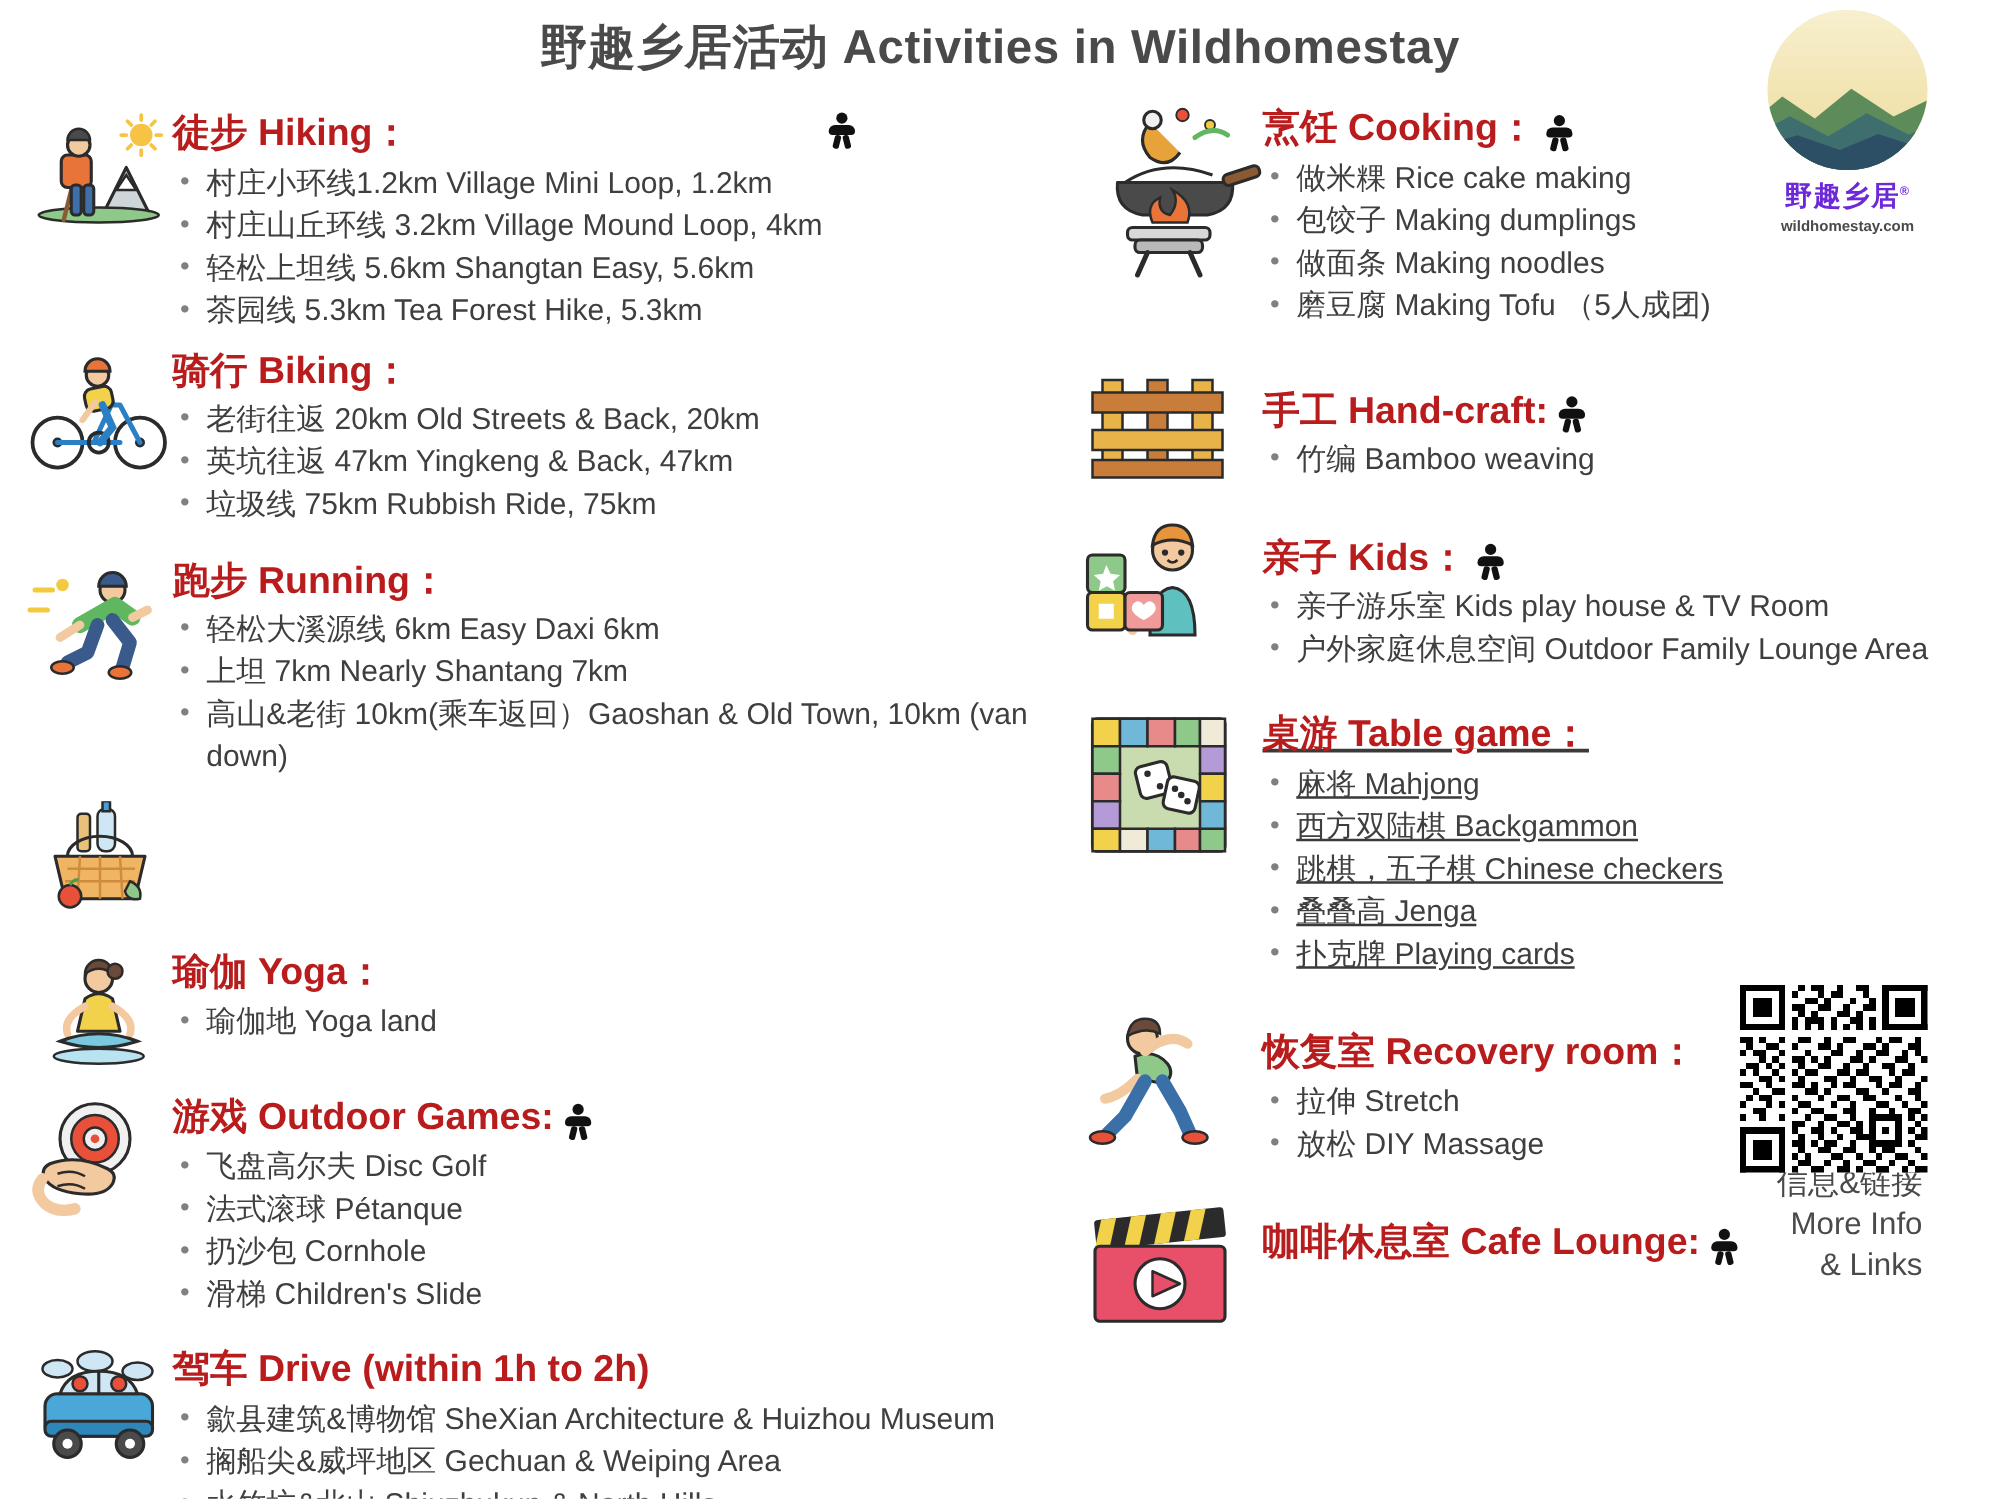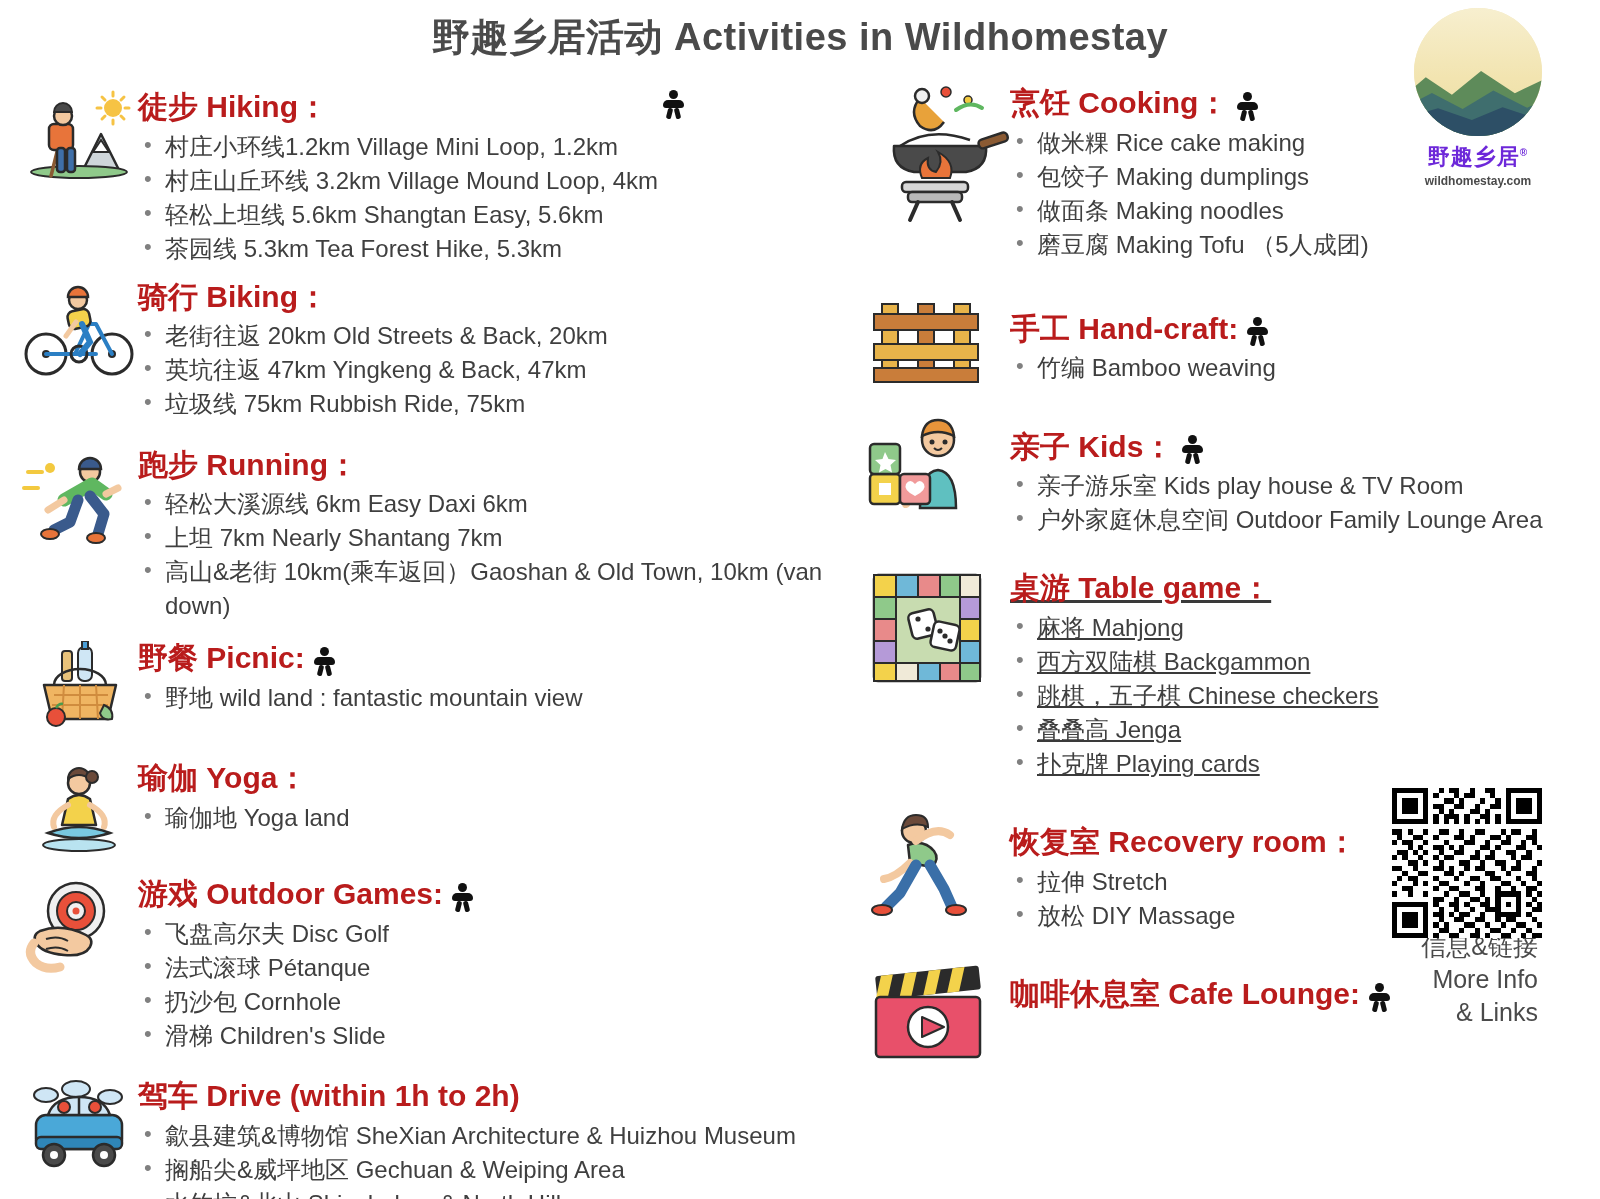--- a/index.html
+++ b/index.html
@@ -237,34 +237,20 @@
             <line x1="34" y1="54" x2="88" y2="54"></line>
               <line x1="32" y1="64" x2="88" y2="64"></line>
             <line x1="44" y1="44" x2="42" y2="78"></line>
               <line x1="60" y1="44" x2="60" y2="78"></line>
               <line x1="76" y1="44" x2="78" y2="78"></line>
           </g>
           <circle cx="36" cy="76" r="9" fill="#e8503a" stroke="#2b2b2b" stroke-width="2"></circle>
           <path d="M36 67 q3 -5 7 -4" fill="none" stroke="#4c9b4c" stroke-width="2.5"></path>
           <path d="M84 64 q10 4 8 14 q-10 2 -12 -6 z" fill="#8fc98a" stroke="#2b2b2b" stroke-width="2"></path>
         </svg>
-      </div>
-      <div class="body">
-        <h2 class="sec">
-          <span>野餐 Picnic:</span>
-          <span class="fam">
-            <span class="head"></span>
-              <span class="bodyb"></span>
-              <span class="l1"></span>
-              <span class="l2"></span>
-          </span>
-        </h2>
-        <ul class="items">
-          <li>野地 wild land : fantastic mountain view</li>
-        </ul>
       </div>
     </div>
 
     <div class="block" style="margin-top:18px;">
       <div class="art">
         <svg width="118" height="96" viewBox="0 0 118 96">
           <circle cx="59" cy="22" r="11" fill="#f3c9a0" stroke="#2b2b2b" stroke-width="2.5"></circle>
           <path d="M48 18 a11 11 0 0 1 22 0 q-11 -8 -22 0z" fill="#6b4a3a" stroke="#2b2b2b" stroke-width="2"></path>
           <circle cx="72" cy="16" r="6" fill="#6b4a3a" stroke="#2b2b2b" stroke-width="2"></circle>
           <path d="M48 38 q11 -8 22 0 l6 26 h-34 z" fill="#f3d24b" stroke="#2b2b2b" stroke-width="2.5" stroke-linejoin="round"></path>

